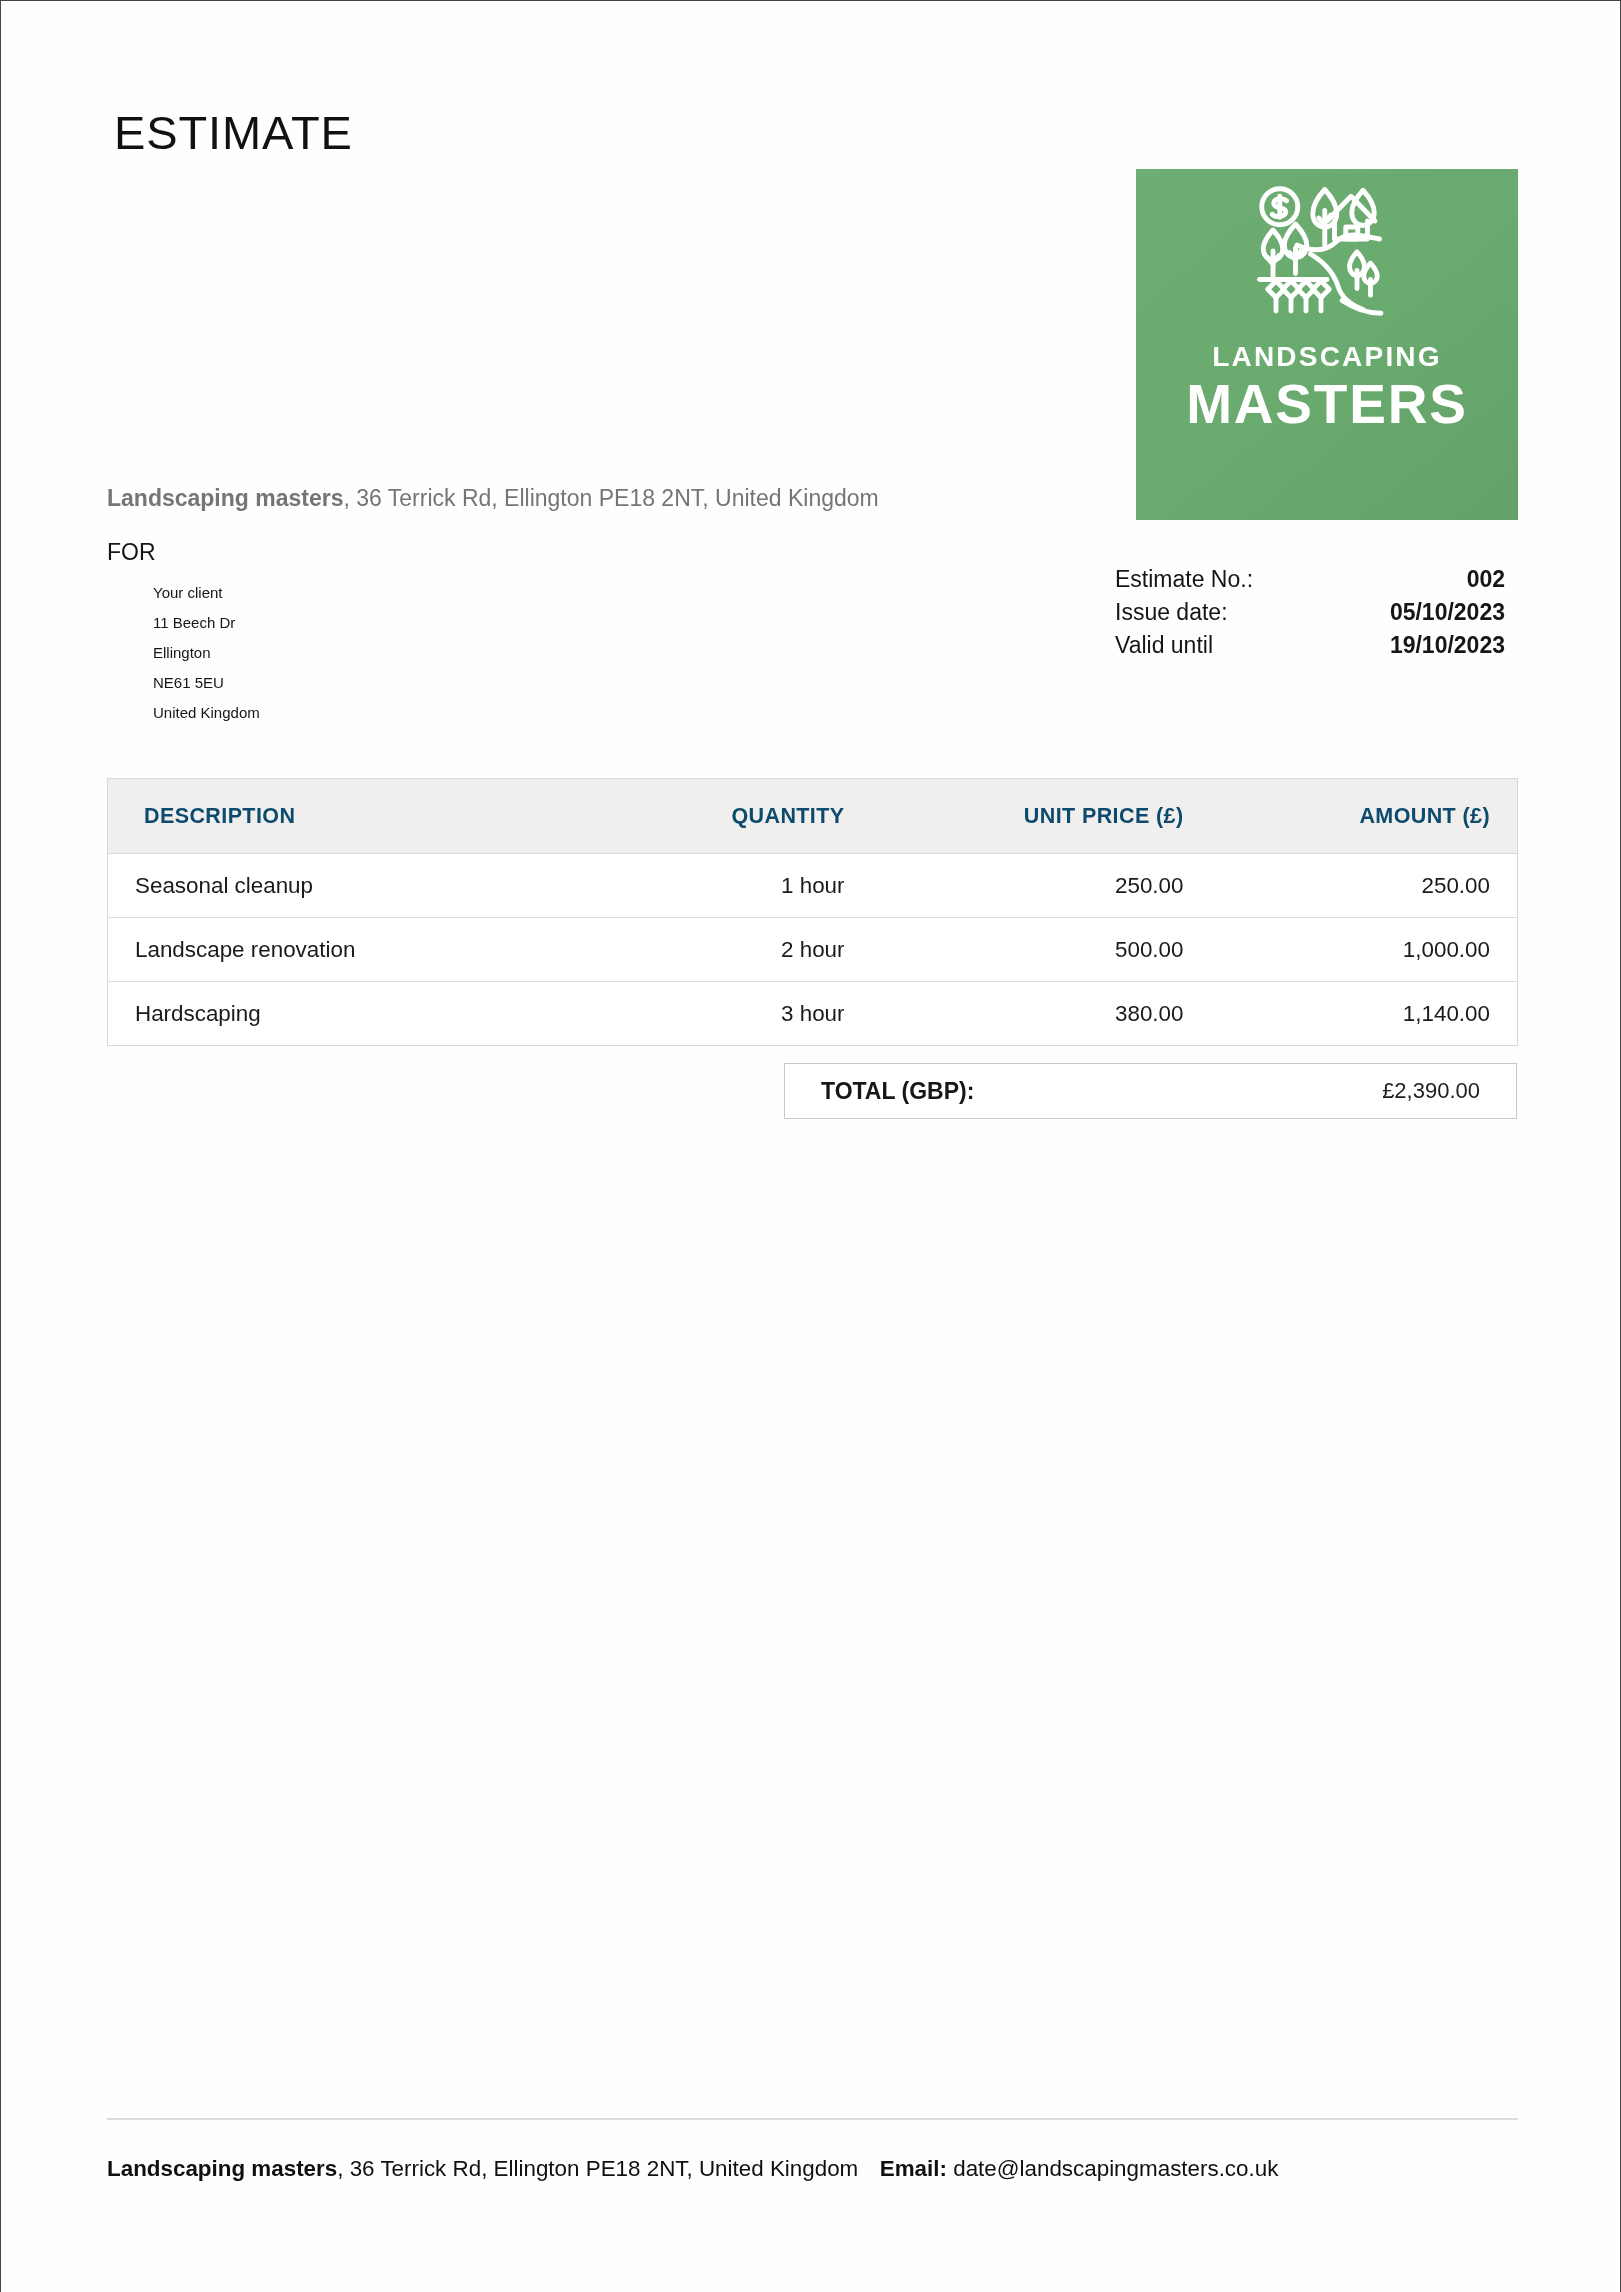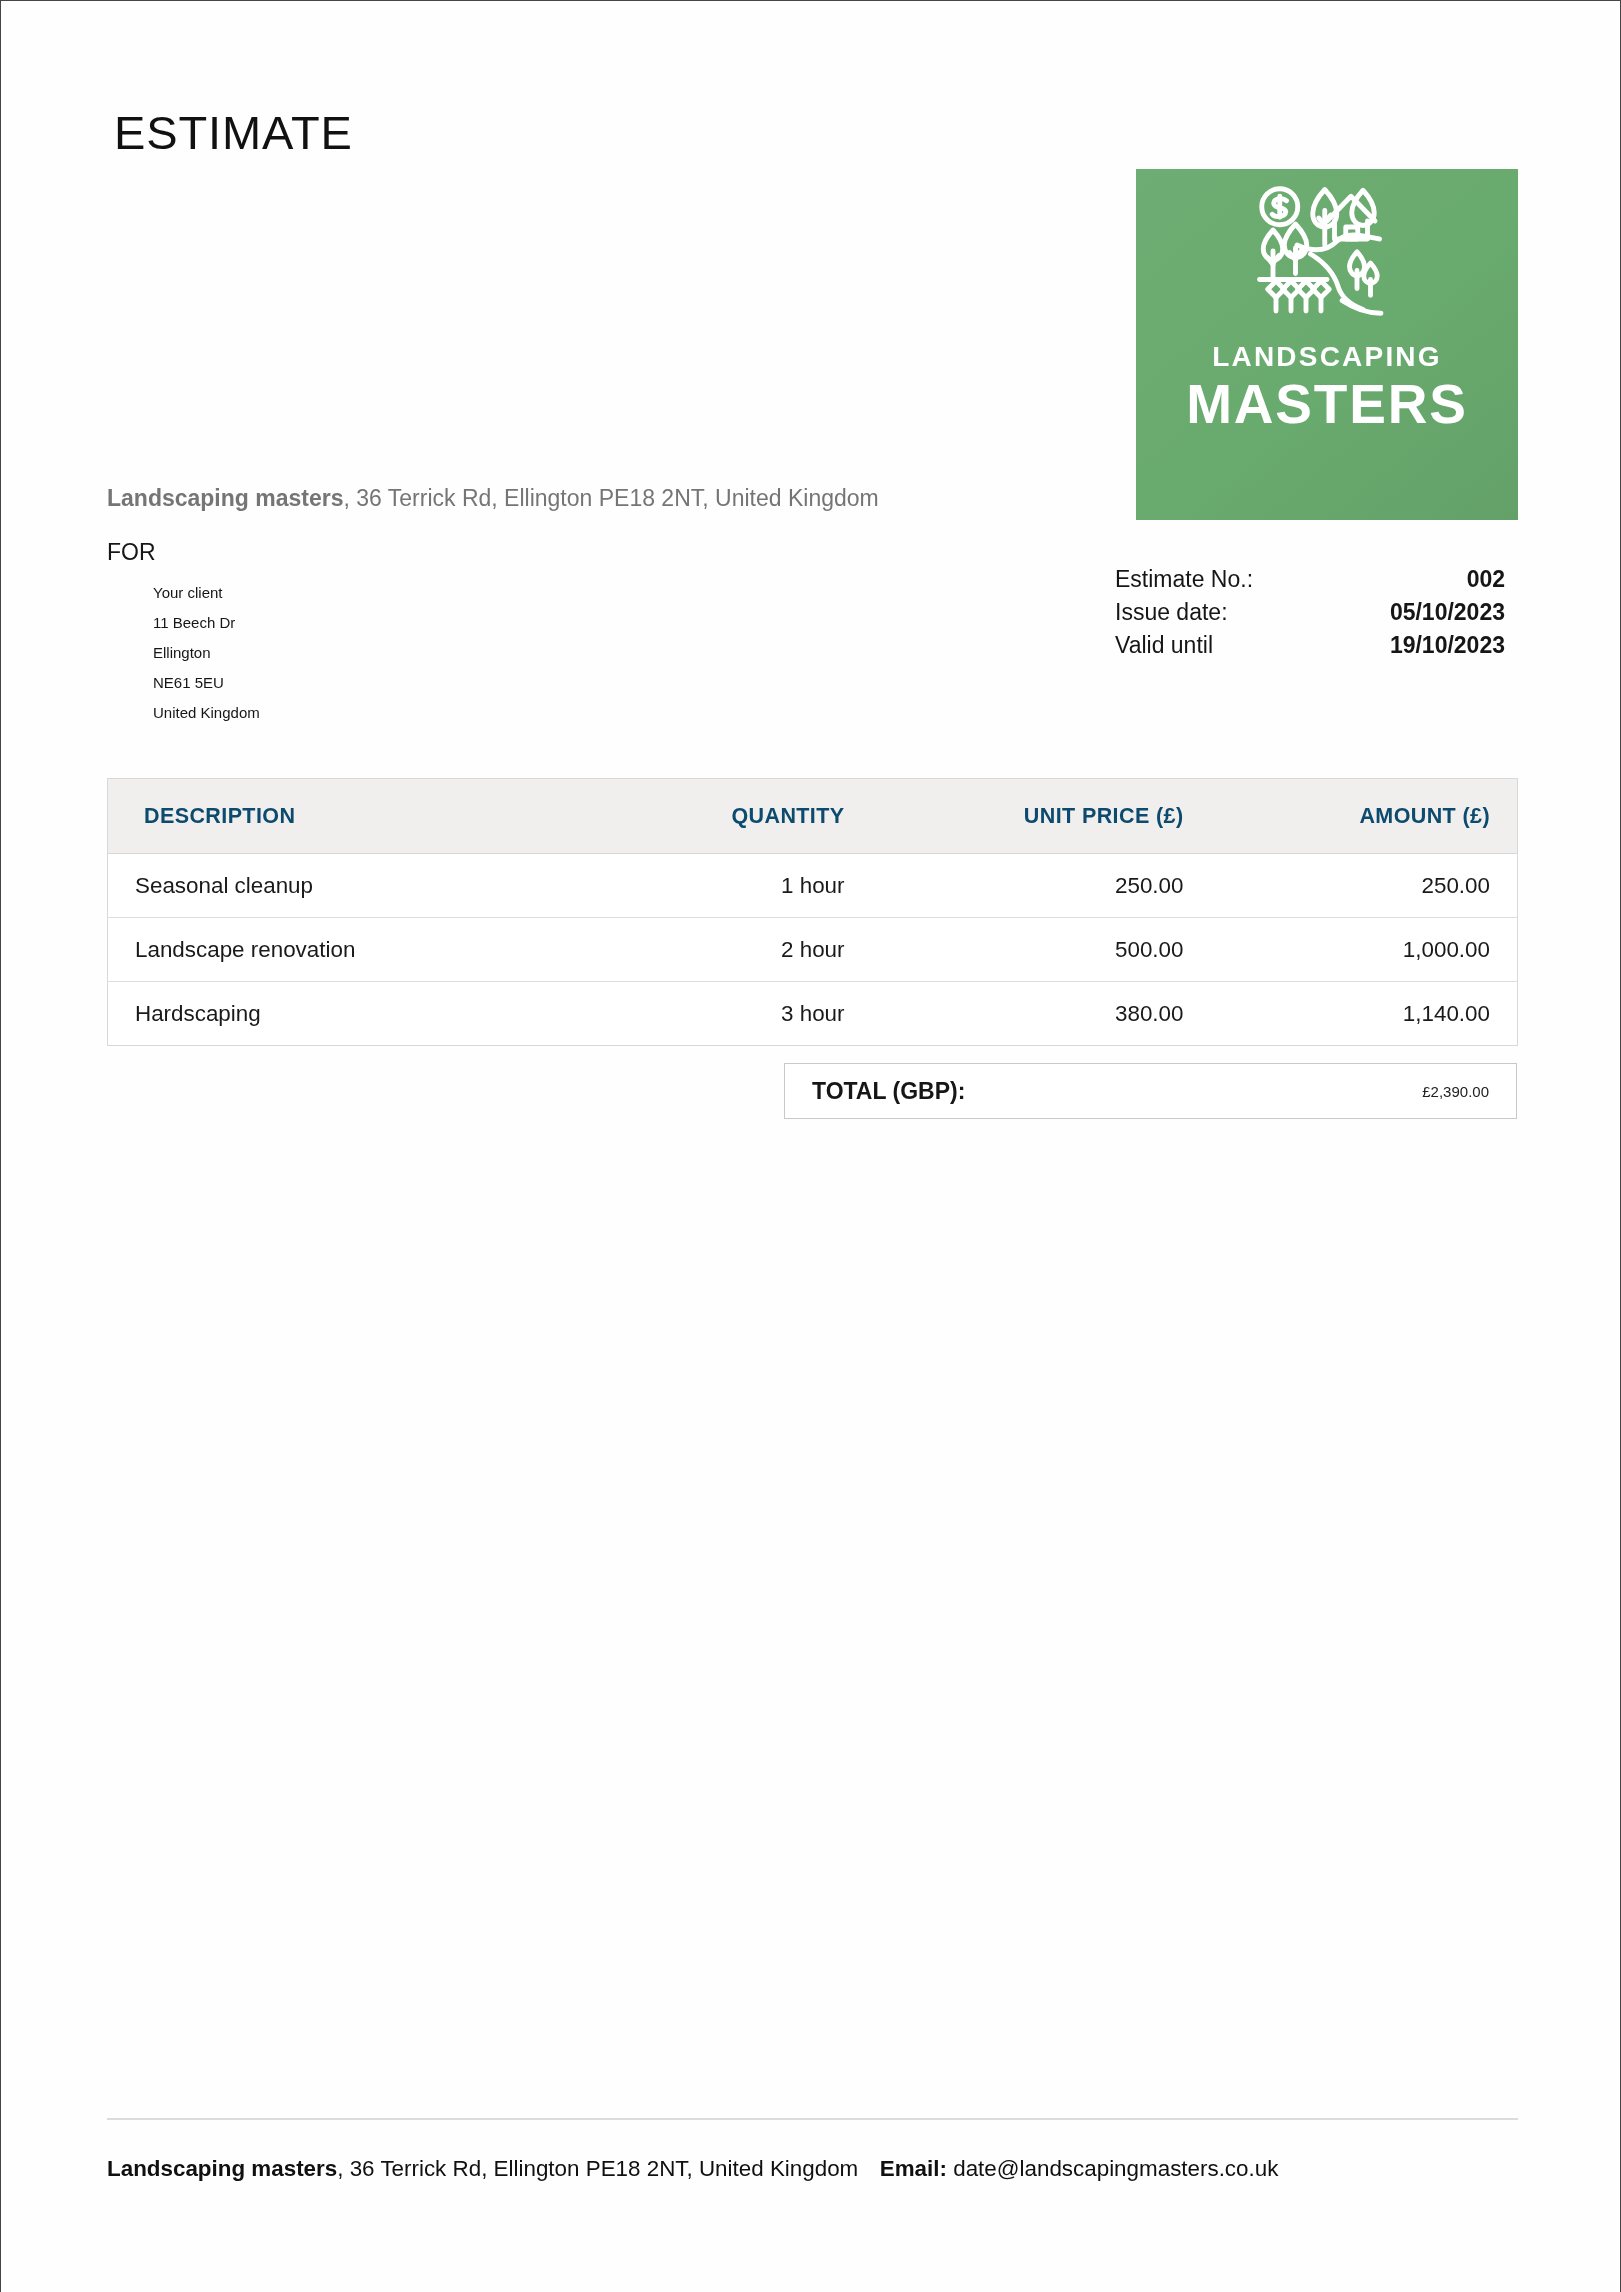--- a/index.html
+++ b/index.html
@@ -65,24 +65,24 @@
   .cell-left  { text-align: left;  padding-left: 27px; }
   .cell-right { text-align: right; padding-right: 27px; }
   .col-desc { width: 528px; } .col-qty { width: 236px; }
   .col-unit { width: 339px; } .col-amt { width: 307px; }
 
   
   .total-box {
     position: absolute; left: 783px; top: 1062px; width: 733px; height: 56px;
     box-sizing: border-box; border: 0.9px solid #c9c9c9; background: #fff;
     display: flex; align-items: center; justify-content: space-between;
-    padding: 0 27px;
+    padding: 0 36px;
   }
   .total-label { font-size: 23px; font-weight: 700; }
-  .total-value { font-size: 15px; color: #222; }
+  .total-value { font-size: 22px; color: #222; }
 
   
   .footer-rule {
     position: absolute; left: 106px; top: 2117px; width: 1411px; height: 1.8px;
     background: #dcdcdc;
   }
   .footer-line { position: absolute; left: 106px; top: 2155px; font-size: 22.4px; color: #101010; }
   .footer-line .b { font-weight: 700; }
   .footer-line .email-label { margin-left: 21.5px; }
 </style>

